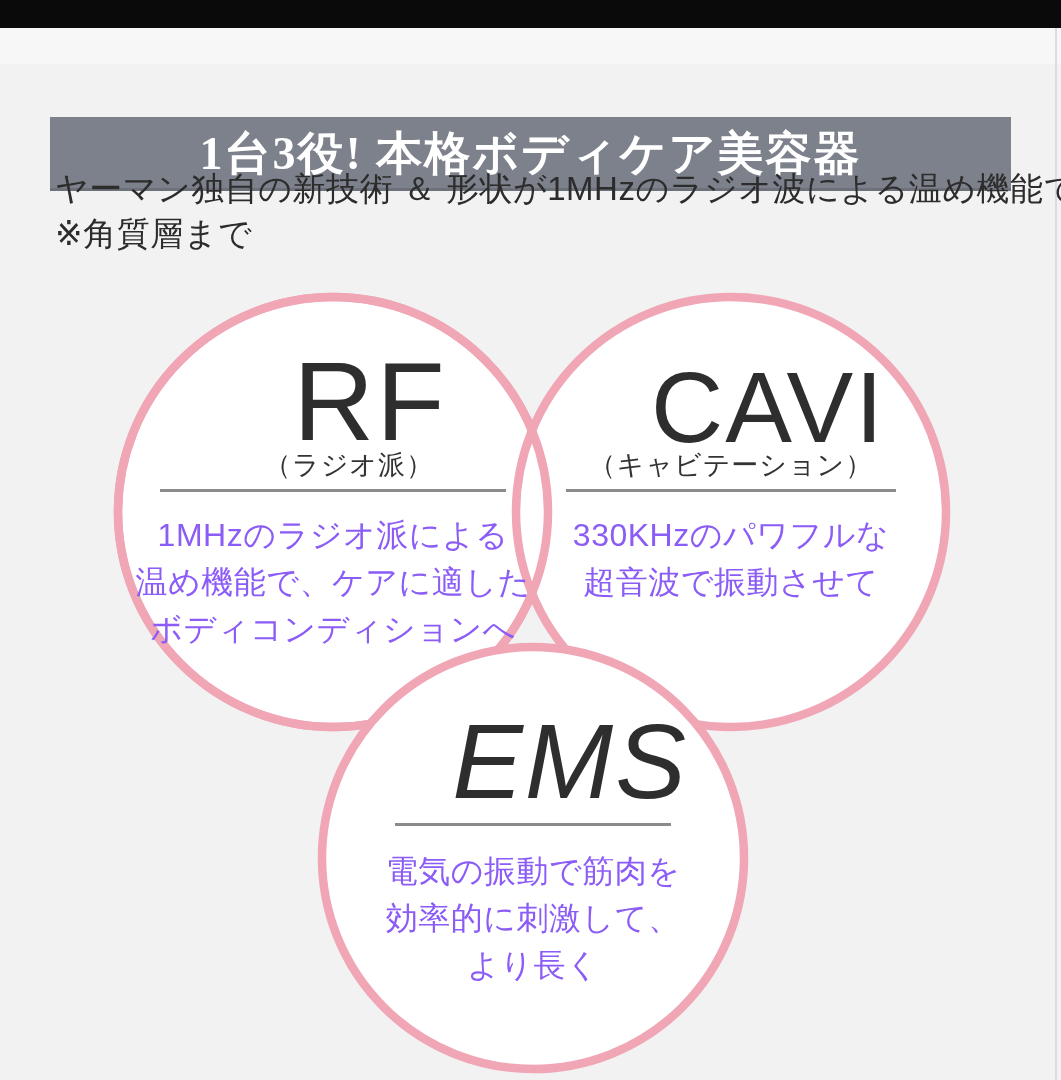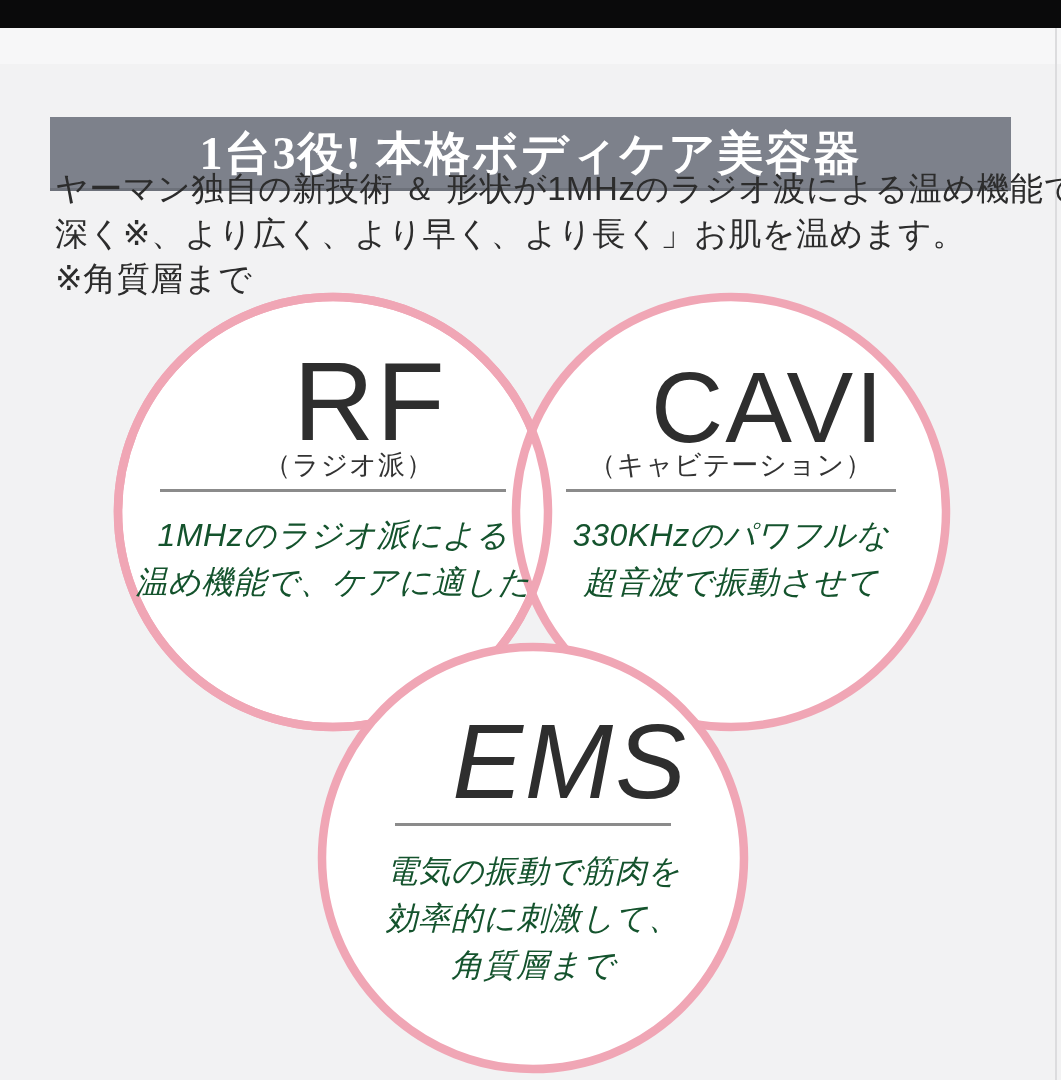--- a/index.html
+++ b/index.html
@@ -37,68 +37,68 @@
   .rf-title   { left:333px; top:346px; font-size:112px; }
   .cavi-title { left:731px; top:357px; font-size:100px; }
   .ems-title  { left:533px; top:708px; font-size:106px;font-style:italic; }
   .f-sub { font-size:27px; color:#333333; letter-spacing:1px; }
   .rf-sub   { left:333px; top:447px;margin-left:16px; }
   .cavi-sub { left:731px; top:447px;text-align:center; }
   .f-divider { position:absolute; height:3px; }
   .rf-divider   { left:160px; top:489px; width:346px; }
   .cavi-divider { left:566px; top:489px; width:330px; }
   .ems-divider  { left:395px; top:823px; width:276px; }
-  .f-lines { font-size:32px; line-height:47px; color:#14532d; letter-spacing:0.5px;font-style:italic; }
+  .f-lines { font-size:32px; line-height:47px; color:#8b5cf6; letter-spacing:0.5px; }
   .rf-lines   { left:333px; top:512px; }
   .cavi-lines { left:731px; top:512px; }
   .ems-lines  { left:533px; top:848px; }
 </style>
 </head>
 <body>
 
 <div class="page" style="background-color: rgb(242, 242, 243);">
 
   <div class="top-bar" style="background-color: rgb(10, 10, 11);"></div>
   <div class="top-light-band"></div>
   <div class="right-edge-line" style="background-color: rgb(220, 220, 222);"></div>
 
   <div class="banner" style="background-color: rgb(125, 129, 139);">
     <span class="banner-text" style="color: rgb(255, 255, 255);">1台3役! 本格ボディケア美容器</span>
   </div>
 
   <div class="intro">
     <div class="intro-line">ヤーマン独自の新技術 ＆ 形状が1MHzのラジオ波による温め機能で「より</div>
-    <div class="intro-line">深く※、より広く、より早く、より長く」お肌を温めます。</div>
     <div class="intro-line">※角質層まで</div>
   </div>
 
   <svg class="venn" width="1061" height="1080" viewBox="0 0 1061 1080">
     <circle class="venn-circle" cx="333" cy="512" r="215" stroke="#f0a6b5" style="fill: rgb(255, 255, 255); stroke: rgb(240, 166, 181);"></circle>
     <circle class="venn-circle" cx="731" cy="512" r="215" stroke="#f0a6b5" style="fill: rgb(255, 255, 255); stroke: rgb(240, 166, 181);"></circle>
     <circle class="venn-circle" cx="333" cy="512" r="215" fill="none" stroke="#f0a6b5" style="stroke: rgb(240, 166, 181);"></circle>
     <circle class="venn-circle" cx="533" cy="858" r="211" stroke="#f0a6b5" style="fill: rgb(255, 255, 255); stroke: rgb(240, 166, 181);"></circle>
   </svg>
 
   <div class="f-el f-title rf-title">RF</div>
   <div class="f-el f-sub rf-sub">（ラジオ派）</div>
   <div class="f-divider rf-divider" style="background-color: rgb(139, 139, 139);"></div>
   <div class="f-el f-lines rf-lines">
     <div>1MHzのラジオ派による</div>
     <div>温め機能で、ケアに適した</div>
+    <div>ボディコンディションへ</div>
   </div>
 
   <div class="f-el f-title cavi-title">CAVI</div>
   <div class="f-el f-sub cavi-sub">（キャビテーション）</div>
   <div class="f-divider cavi-divider" style="background-color: rgb(139, 139, 139);"></div>
   <div class="f-el f-lines cavi-lines">
     <div>330KHzのパワフルな</div>
     <div>超音波で振動させて</div>
   </div>
 
   <div class="f-el f-title ems-title">EMS</div>
   <div class="f-divider ems-divider" style="background-color: rgb(139, 139, 139);"></div>
   <div class="f-el f-lines ems-lines">
     <div>電気の振動で筋肉を</div>
     <div>効率的に刺激して、</div>
-    <div>角質層まで</div>
+    <div>より長く</div>
   </div>
 
 </div>
 
 </body></html>

